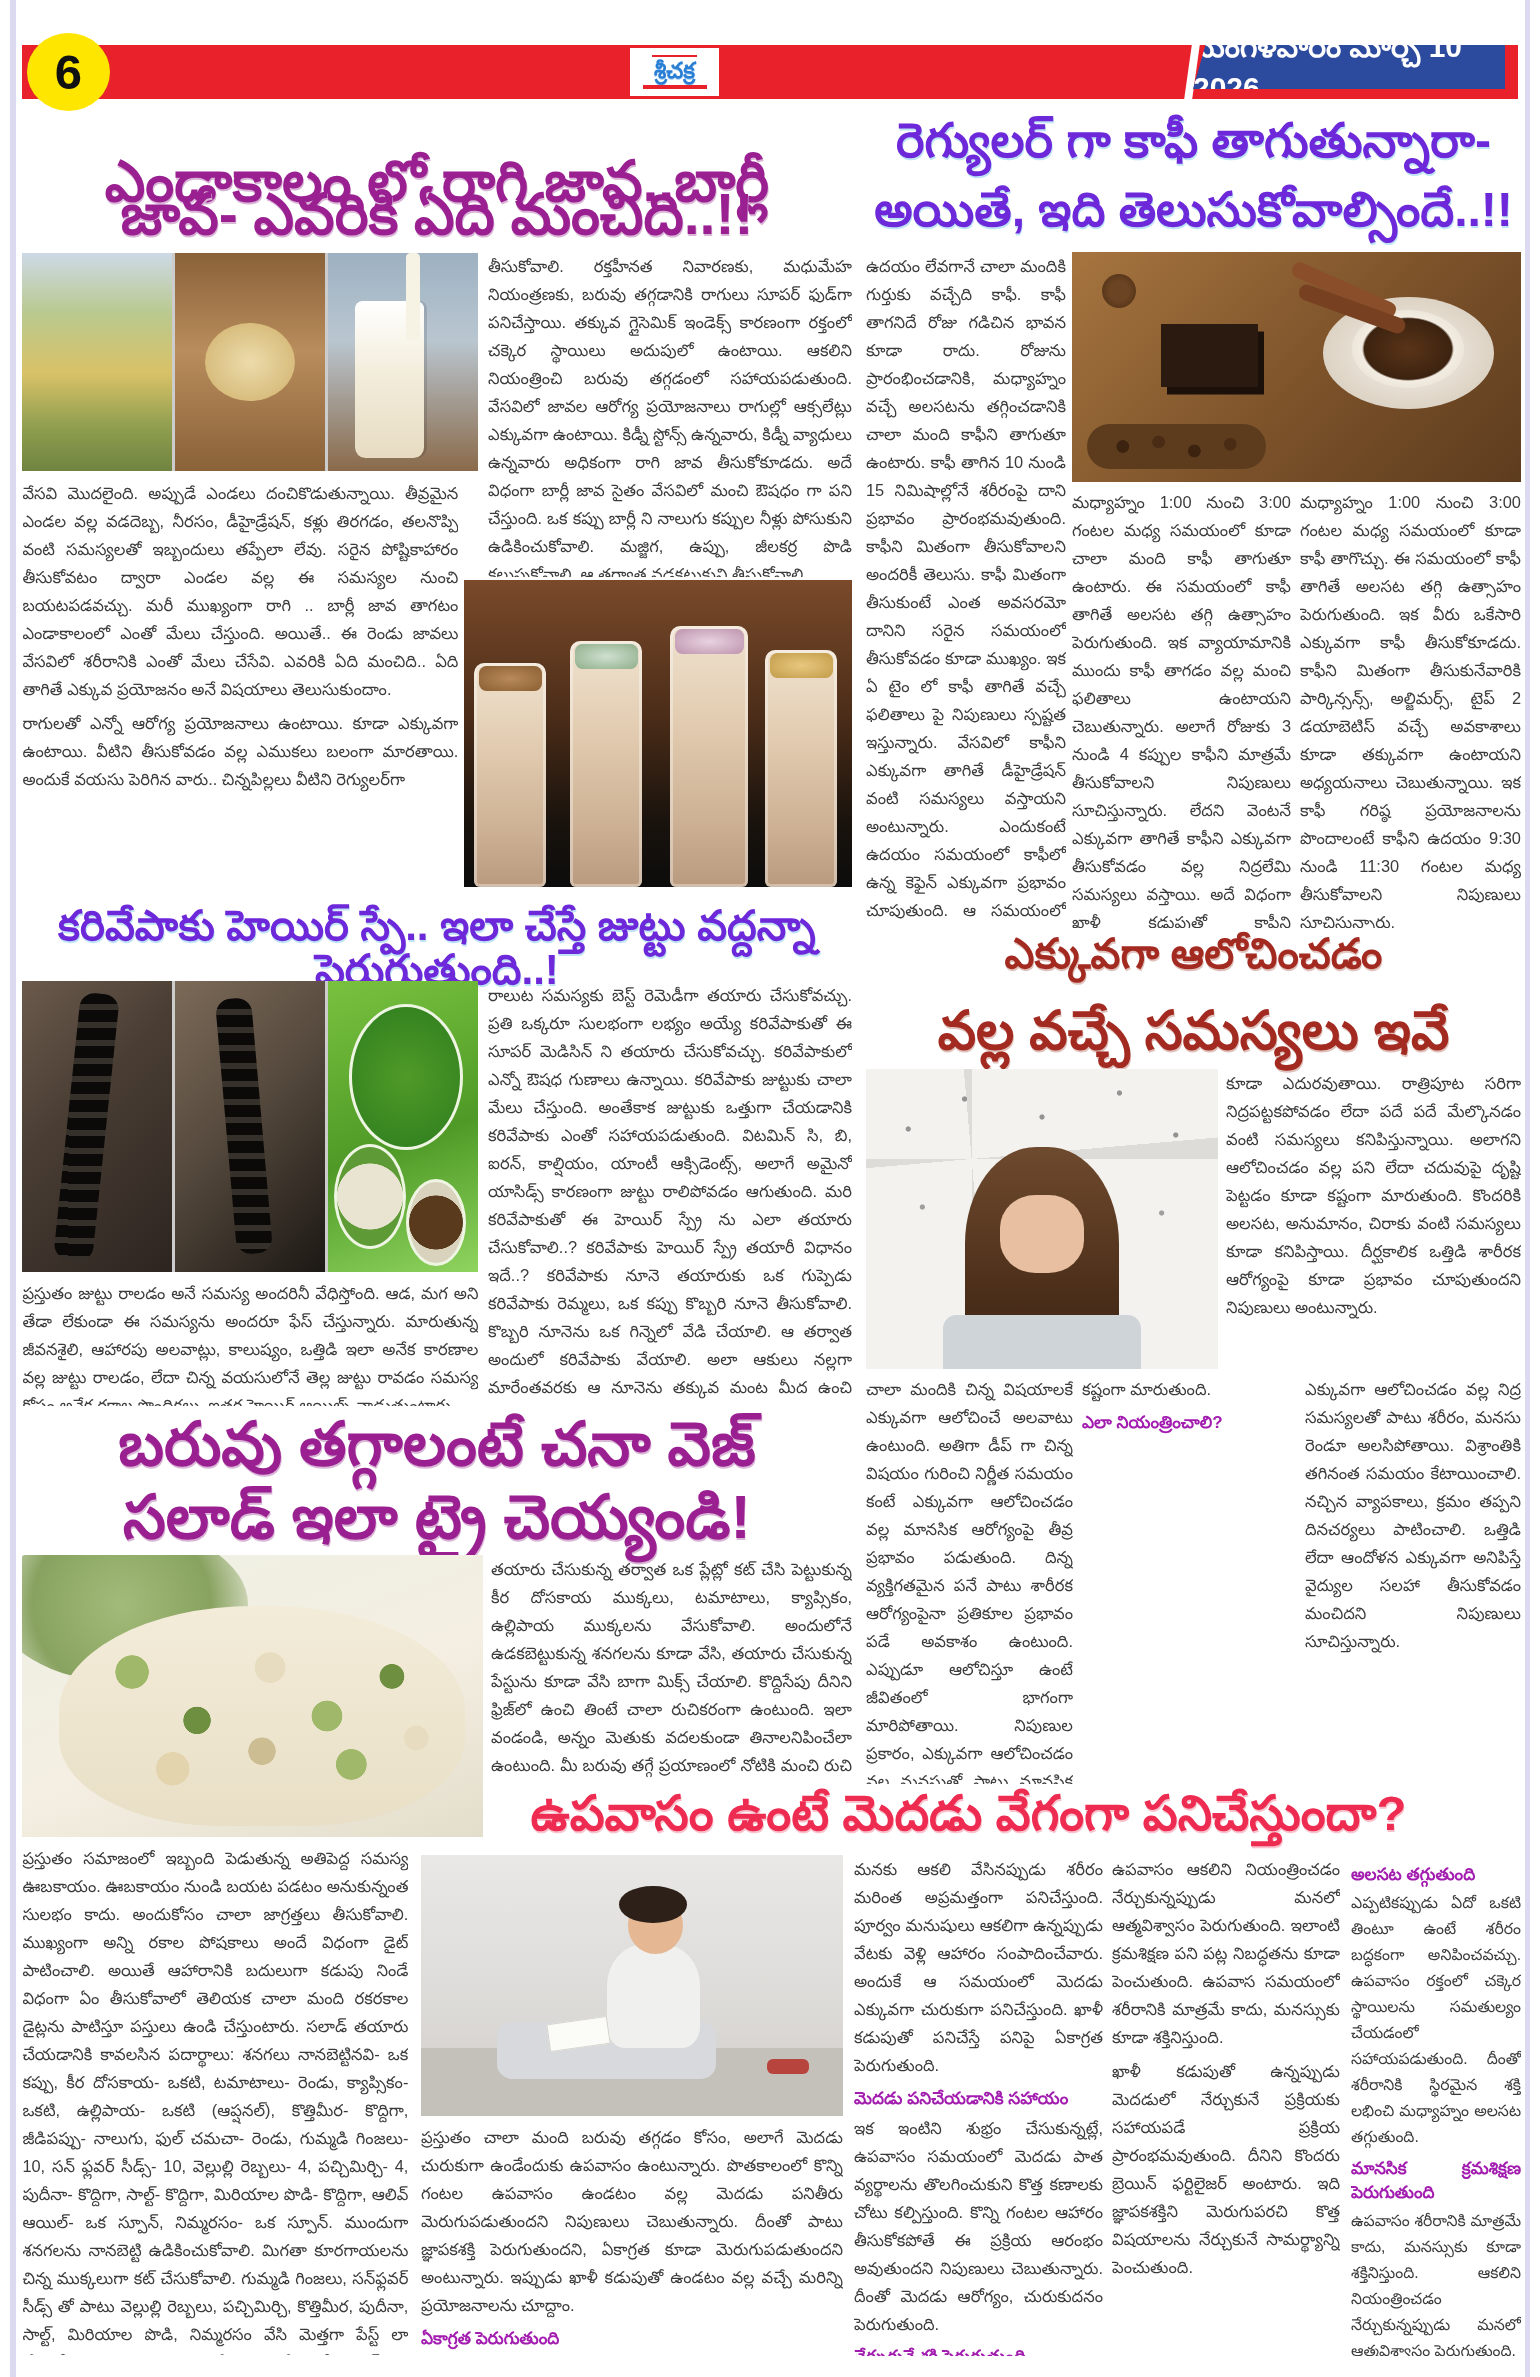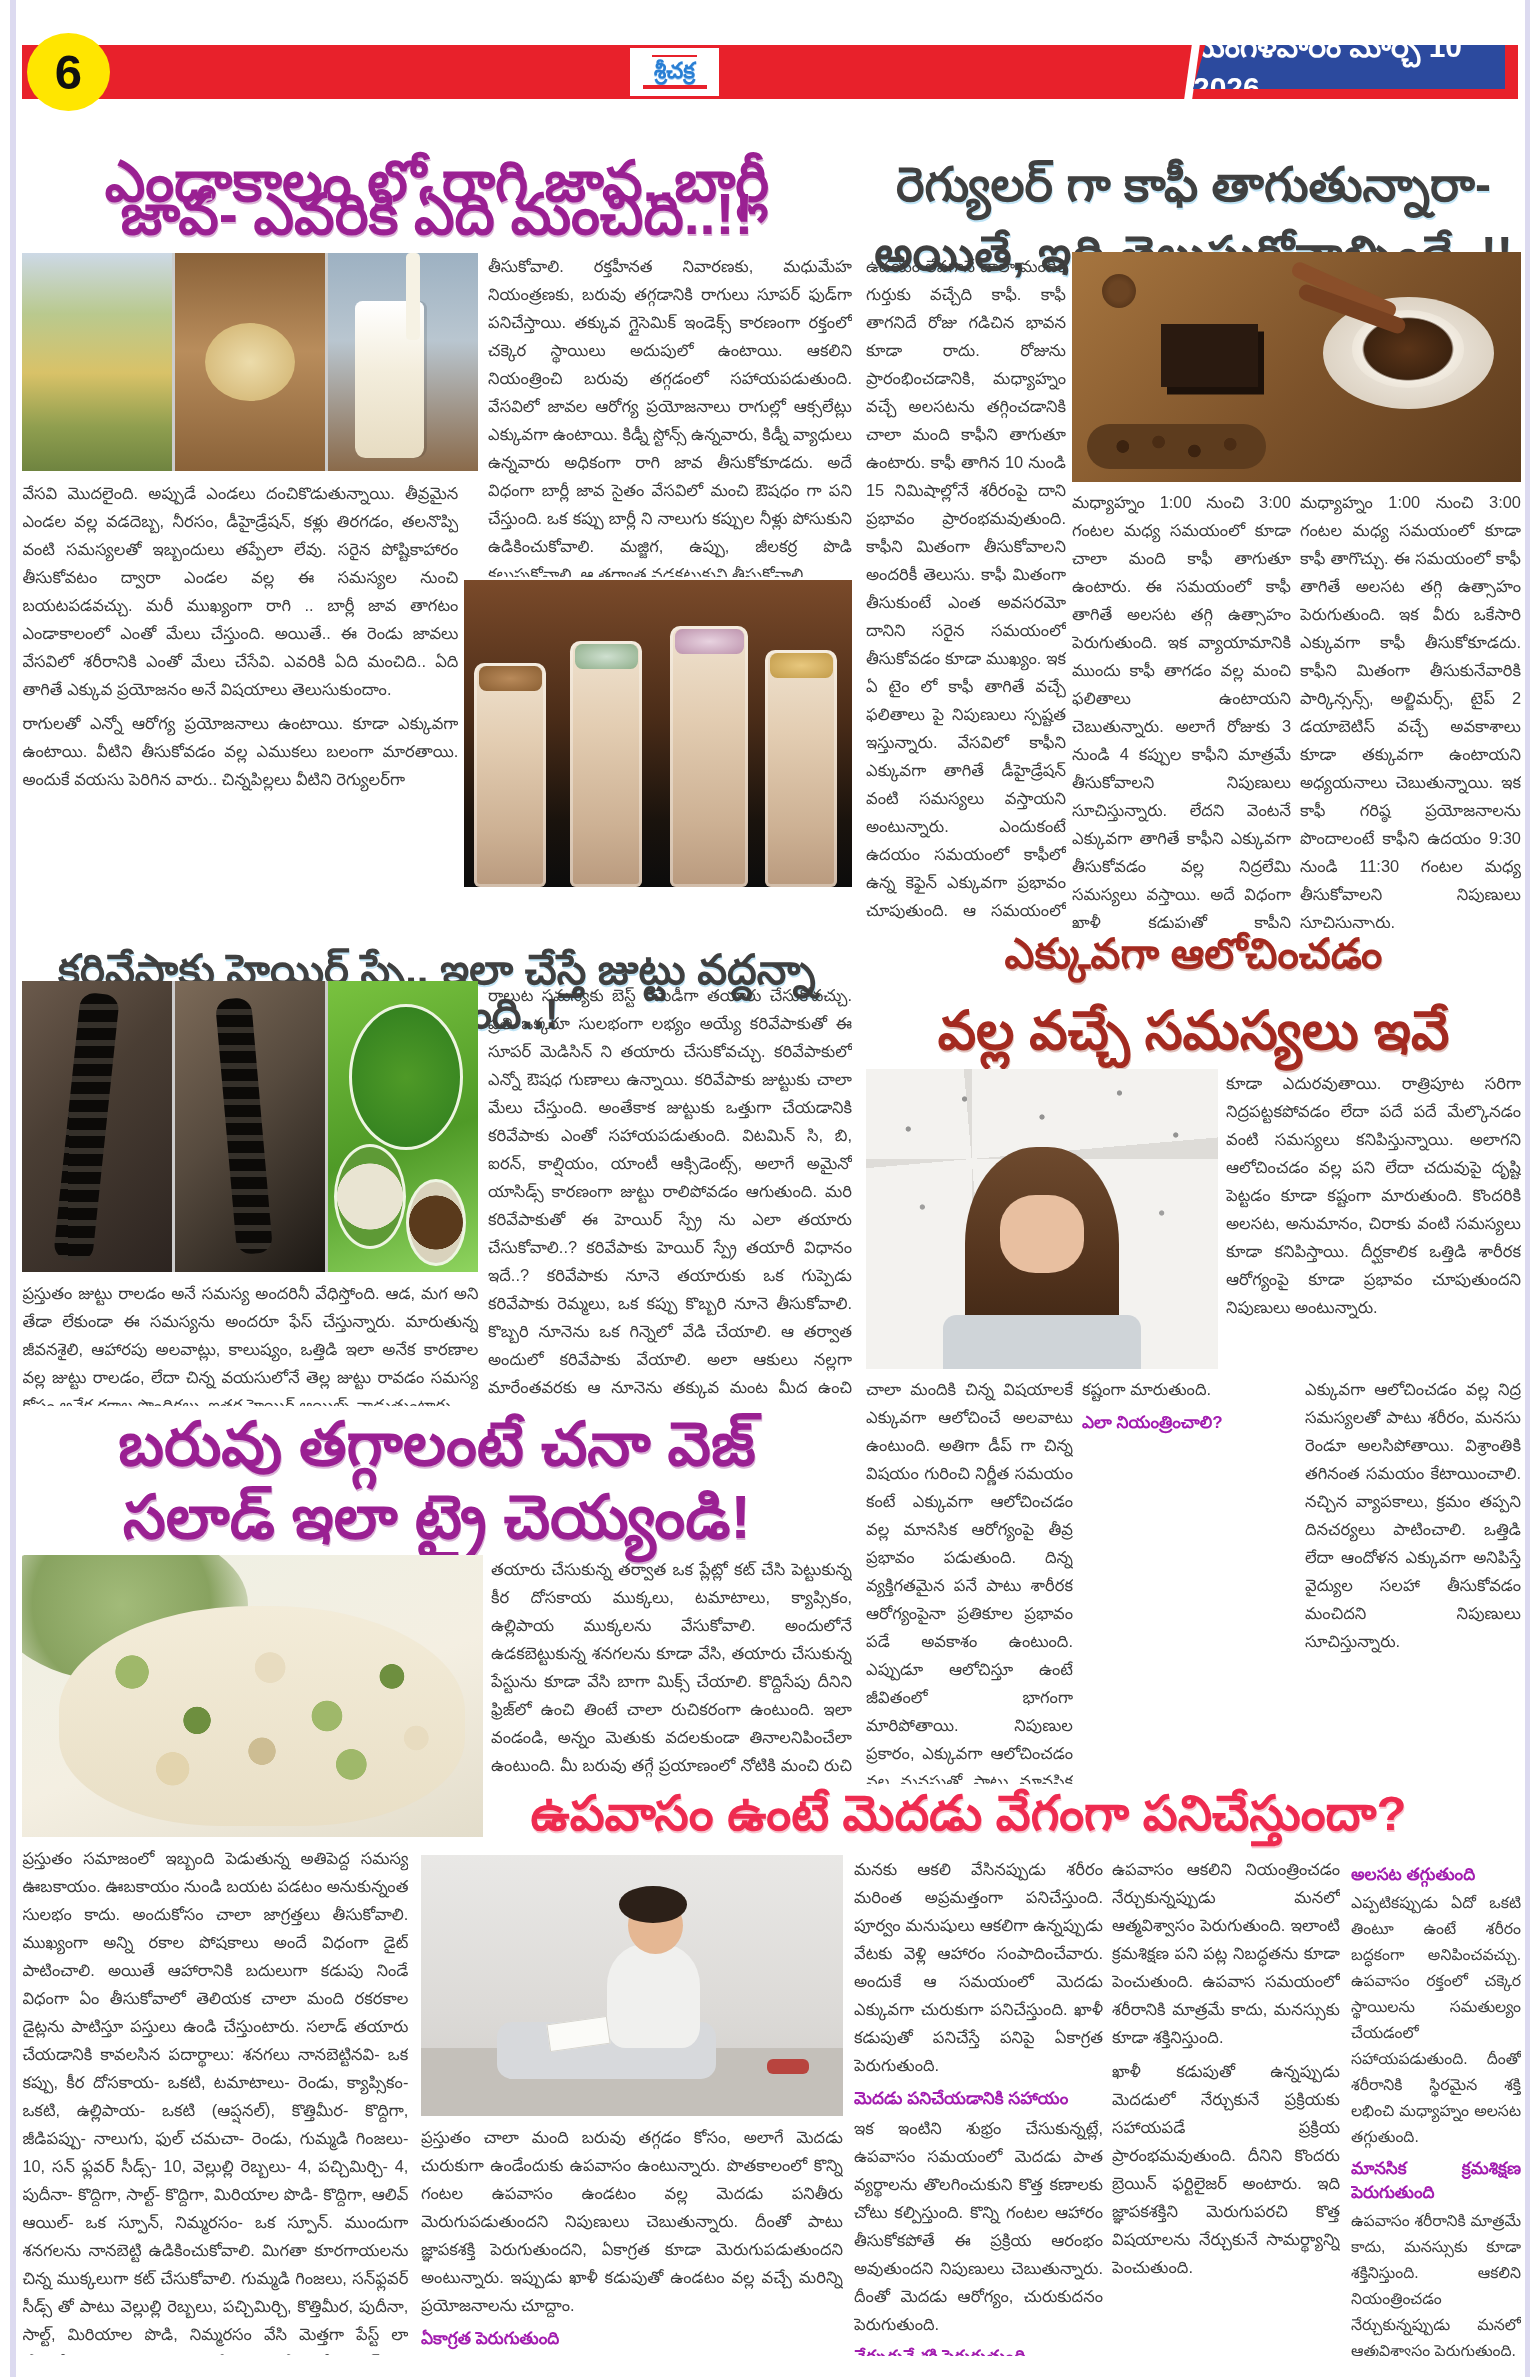--- a/index.html
+++ b/index.html
@@ -21,21 +21,21 @@
   .logo .strip2{width:45px;height:2.2px;background:#e8212b;margin-bottom:2.2px;}
   .datebox{position:absolute;left:1193px;top:45px;width:312px;height:44px;background:#2c4a9e;
     clip-path:polygon(4% 0,100% 0,100% 100%,0 100%);
     display:flex;align-items:center;justify-content:center;
     color:#fff;font-size:30px;font-weight:bold;}
   .datewedge{position:absolute;left:1188px;top:45px;width:7.5px;height:54px;background:#fff;transform:skewX(-8deg);}
   
   .hl{position:absolute;font-weight:bold;text-align:center;line-height:1.05;
     font-family:"Liberation Sans","DejaVu Sans",sans-serif;}
   .purple{color:#9a2092;text-shadow:0.7px 1.5px 0 #d9b5d6;}
-  .cyan{color:#404040;text-shadow:0.7px 1.5px 0 #bfe4f6;margin-top:44px;}
+  .cyan{color:#6d28d9;text-shadow:0.7px 1.5px 0 #bfe4f6;}
   .maroon{color:#a32a20;text-shadow:0.7px 1.5px 0 #e0c2bd;}
   .pink{color:#ee2b50;text-shadow:0.7px 1.5px 0 #f8c3cd;}
   
   .col{position:absolute;font-size:16.4px;line-height:28px;text-align:justify;
     color:#3b3b3b;overflow:hidden;}
   .col p{margin:0 0 6px 0;}
   .sub{color:#a21caf;font-weight:bold;font-size:17px;margin:7.5px 0 3px 0;line-height:24px;}
   
   .ph{position:absolute;overflow:hidden;background:#cccccc;}
   .row3{display:flex;height:100%;gap:3px;}

